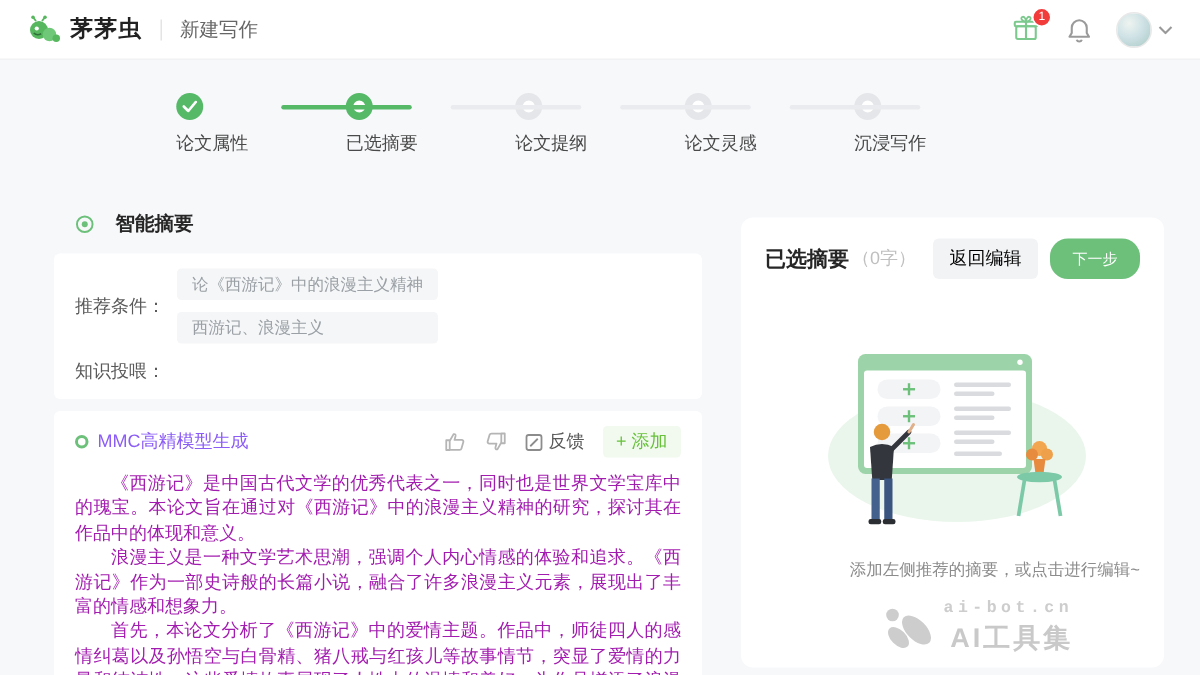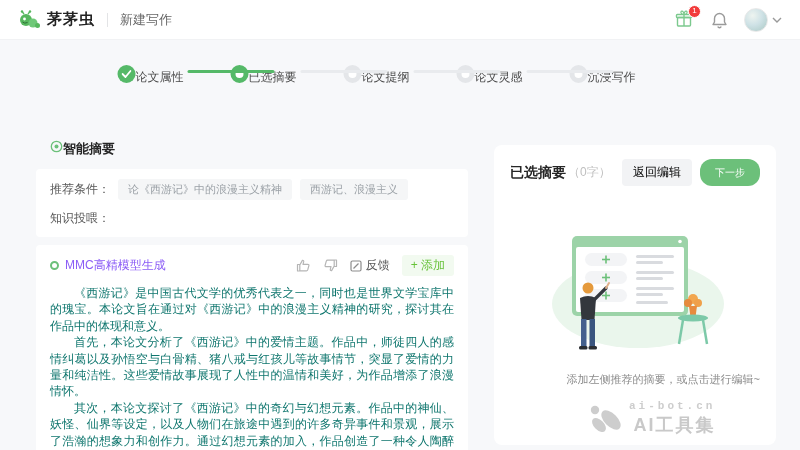--- a/index.html
+++ b/index.html
@@ -20,52 +20,52 @@
            border:1.5px solid #fff; border-radius:8px; color:#fff; font-size:8px; line-height:10px;
            text-align:center; padding:0 2px; }
   .avatar-wrap { display:flex; align-items:center; gap:4px; cursor:pointer; }
   .avatar { width:24px; height:24px; border-radius:50%;
             background:radial-gradient(circle at 35% 30%, #eef4f0 0%, #cfe2e6 45%, #a9c8c4 100%);
             border:1px solid #e8e8e8; }
 
   
   .stepper { position:absolute; top:62px; left:50%; transform:translateX(-50%);
              display:flex; width:565px; }
-  .step { position:relative; width:113px; display:flex; flex-direction:row; align-items:center; cursor:pointer; }
+  .step { position:relative; width:113px; display:flex; flex-direction:column; align-items:flex-start; cursor:pointer; }
   .step + .step::before { content:""; position:absolute; top:8px; right:calc(50% + 13px);
                           width:calc(100% - 26px); height:3px; background:#e9ebee; border-radius:2px; }
   .step.prev-done + .x, .step.line-green::before { background:#55b968; }
   .dot { width:18px; height:18px; border-radius:50%; display:flex; align-items:center; justify-content:center; }
   .step.done .dot { background:#55b968; }
   .step.current .dot { background:#fff; border:5px solid #55b968; }
   .step.pending .dot { background:#fff; border:5px solid #e4e6e9; }
   .step-label { margin-top:7px; font-size:12px; color:#4a4a4a; }
 
   
   .left-panel { position:absolute; left:36px; top:140px; width:432px; }
-  .lp-title-row { display:flex; gap:0; padding-left:14px; }
+  .lp-title-row { display:flex; align-items:center; gap:14px; padding-left:14px; }
   .lp-title { font-size:13px; font-weight:bold; color:#262626; }
   .card { background:#fff; border-radius:4px; }
   .card1 { margin-top:11px; padding:10px 14px; }
   .cond-row { display:flex; align-items:center; gap:8px; }
   .cond-label { font-size:12px; color:#595959; white-space:nowrap; }
-  .tags { display:flex; gap:8px; }
+  .tags { display:flex; gap:8px;flex-direction:column; }
   .tag { font-size:11px; color:#9aa0a6; background:#f5f6f7; padding:3px 10px; border-radius:3px; white-space:nowrap; }
   .feed-row { margin-top:10px; }
   .card2 { margin-top:8px; padding:10px 14px; height:230px; overflow:hidden; }
   .model-row { display:flex; align-items:center; }
   .model-left { display:flex; align-items:center; gap:6px; }
   .model-dot { width:9px; height:9px; border-radius:50%; background:#fff; border:2.5px solid #6cc07a; }
   .model-name { font-size:12px; color:#8b5cf6; }
   .model-actions { margin-left:auto; display:flex; align-items:center; gap:12px; }
   .icon-btn { display:flex; align-items:center; cursor:pointer; }
   .fb-btn { display:flex; align-items:center; gap:4px; font-size:12px; color:#595959; cursor:pointer; }
   .add-btn { font-size:12px; color:#67c23a; background:#f2faf0; padding:2px 9px; border-radius:3px; cursor:pointer; }
   .summary-text { margin-top:9px; }
-  .summary-text p { font-size:12px; line-height:16.4px; color:#0f766e; text-indent:2em;
+  .summary-text p { font-size:12px; line-height:16.4px; color:#a21caf; text-indent:2em;
                     text-align:justify; margin:0; }
 
   
   .right-panel { position:absolute; left:494px; top:145px; width:282px; height:300px;
                  background:#fff; border-radius:8px; padding:14px 16px; }
   .rp-head { display:flex; align-items:center; }
   .rp-title { font-size:14px; font-weight:bold; color:#262626; }
   .rp-count { font-size:12px; color:#bfbfbf; margin-left:2px; }
   .rp-btns { margin-left:auto; display:flex; gap:8px; }
   .btn-back { font-size:12px; color:#000000; background:#f2f3f5; border:none; padding:5px 11px;
@@ -197,20 +197,21 @@
               <rect x="1" y="1" width="10" height="10" rx="1.5" fill="none" stroke="#8c8c8c" stroke-width="1.2"></rect>
               <line x1="3.5" y1="8.5" x2="8.5" y2="3.5" stroke="#8c8c8c" stroke-width="1.2"></line>
             </svg>
             <span>反馈</span>
           </span>
           <span class="add-btn">+ 添加</span>
         </div>
       </div>
       <div class="summary-text">
           <p>《西游记》是中国古代文学的优秀代表之一，同时也是世界文学宝库中的瑰宝。本论文旨在通过对《西游记》中的浪漫主义精神的研究，探讨其在作品中的体现和意义。</p>
+          <p>浪漫主义是一种文学艺术思潮，强调个人内心情感的体验和追求。《西游记》作为一部史诗般的长篇小说，融合了许多浪漫主义元素，展现出了丰富的情感和想象力。</p>
           <p>首先，本论文分析了《西游记》中的爱情主题。作品中，师徒四人的感情纠葛以及孙悟空与白骨精、猪八戒与红孩儿等故事情节，突显了爱情的力量和纯洁性。这些爱情故事展现了人性中的温情和美好，为作品增添了浪漫情怀。</p>
           <p>其次，本论文探讨了《西游记》中的奇幻与幻想元素。作品中的神仙、妖怪、仙界等设定，以及人物们在旅途中遇到的许多奇异事件和景观，展示了浩瀚的想象力和创作力。通过幻想元素的加入，作品创造了一种令人陶醉的奇幻氛围，激发读者的想象力和思考。</p>
         </div>
     </div>
   </div>
 
   <div class="right-panel">
     <div class="rp-head">
       <span class="rp-title">已选摘要</span>
       <span class="rp-count">（0字）</span>

